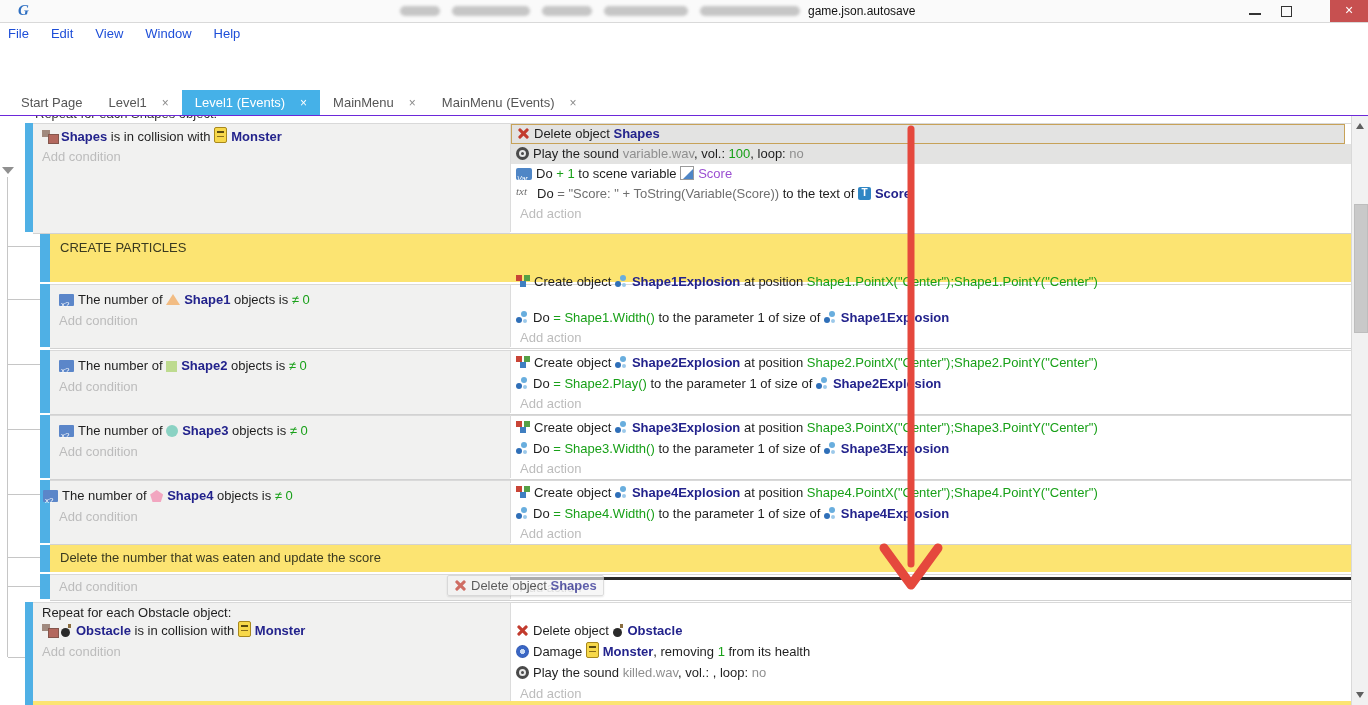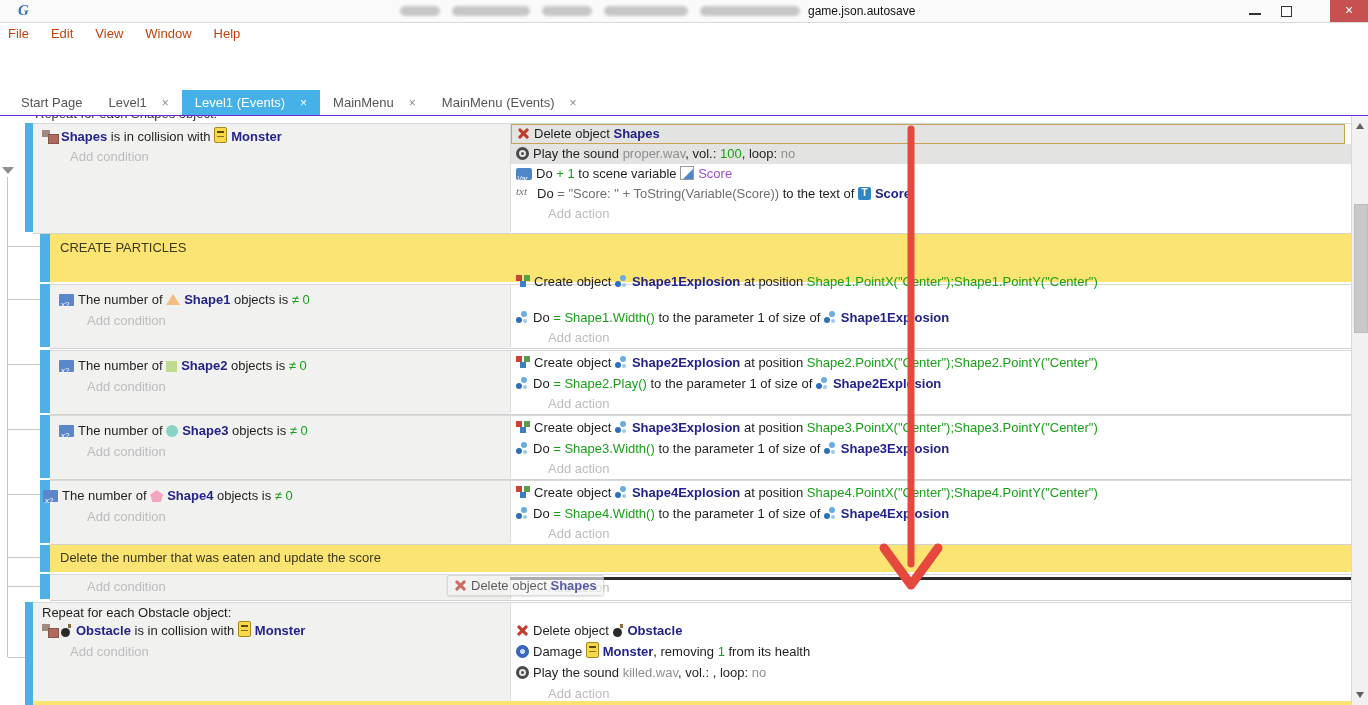--- a/index.html
+++ b/index.html
@@ -11,42 +11,42 @@
   .redact{position:absolute;top:6px;height:10px;background:#c6c6c6;border-radius:5px;filter:blur(1.5px);}
   .title-text{position:absolute;left:808px;top:4px;font-size:12px;color:#111;}
   .winbtn{position:absolute;top:0;height:22px;width:30px;text-align:center;}
   .min-glyph{position:absolute;left:9px;top:13px;width:12px;height:2px;background:#333;}
   .restore-glyph{position:absolute;left:9px;top:6px;width:9px;height:9px;border:1.5px solid #333;background:#fafafa;}
   .restore-glyph:before{content:"";position:absolute;left:3px;top:-5px;width:9px;height:9px;border:1.5px solid #333;z-index:-1;}
   .closebtn{position:absolute;left:1330px;top:0;width:38px;height:22px;background:#c75050;color:#fff;
             text-align:center;line-height:21px;font-size:14px;}
   
   .menubar{position:absolute;left:0;top:23px;width:1368px;height:21px;background:#fff;display:flex;align-items:center;}
-  .menu-item{padding:0 11px;color:#c2410c;}
+  .menu-item{padding:0 11px;color:#1d4ed8;}
   .menu-item:first-child{padding-left:8px;}
   
   .toolbar{position:absolute;left:0;top:44px;width:1368px;height:46px;background:#fff;}
   .tbicon{position:absolute;top:52px;width:32px;height:32px;}
   .tbsep{position:absolute;top:52px;width:1px;height:30px;background:#d8d8d8;}
   
   .tabbar{position:absolute;left:0;top:90px;width:1368px;height:25px;background:#fff;border-bottom:3px solid #6d28d9;display:flex;}
   .tab{height:25px;line-height:25px;padding:0 13px;color:#555;white-space:nowrap;}
   .tab:first-child{margin-left:8px;}
   .tab .x{margin-left:15px;color:#8a8a8a;font-size:12px;}
   .tab.active{background:#45b1e8;color:#fff;}
   .tab.active .x{color:#fff;}
   
   .events{position:absolute;left:0;top:116px;width:1351px;height:589px;background:#fff;overflow:hidden;}
   .bar{position:absolute;background:#4fb0e5;}
   .condbg{position:absolute;background:#f1f1f0;border-top:1px solid #d9d9d9;border-bottom:1px solid #d2d2d2;}
   .actbg{position:absolute;background:#fff;border-top:1px solid #d9d9d9;border-bottom:1px solid #d2d2d2;}
   .vdiv{position:absolute;width:1px;background:#dcdcdc;}
   .comment{position:absolute;background:#fce472;color:#3a3a20;}
   .erow{position:absolute;height:20px;line-height:20px;white-space:nowrap;overflow:hidden;padding-left:5px;}
-  .muted{color:#bcbcbc;margin-left:28px;}
+  .muted{color:#bcbcbc;}
   .sel{background:#e3e3e2;}
   .selb{border:1px solid #c7a258;height:18px;line-height:18px;}
   .seg-plain{color:#1f1f1f;} .seg-object{color:#23238c;font-weight:bold;}
   .seg-expr{color:#18a018;} .seg-code{color:#6f6f6f;} .seg-file{color:#8f8f8f;}
   .seg-purple{color:#9b4fd1;} 
   .clipped{position:absolute;left:35px;top:0;height:7px;overflow:hidden;width:400px;}
   .clipped span{position:relative;top:-10px;color:#333;}
   .treev{position:absolute;background:#c6c6c6;width:1px;}
   .treeh{position:absolute;background:#c6c6c6;height:1px;}
   .expander{position:absolute;width:0;height:0;border-left:6px solid transparent;border-right:6px solid transparent;border-top:7px solid #909090;}
@@ -267,21 +267,21 @@
     <div class="treeh" style="left:8px;top:541px;width:17px"></div>
 
     <div>
       <div class="bar" style="left:25px;top:7px;width:8px;height:109px"></div>
       <div class="condbg" style="left:33px;top:7px;width:477px;height:109px"></div>
       <div class="actbg" style="left:510px;top:7px;width:841px;height:109px"></div>
       <div class="vdiv" style="left:510px;top:7px;height:109px"></div>
       <div class="erow" style="left:37px;top:11px;width:460px"><span class="icon i-collision"></span><span class="seg-object">Shapes</span><span class="seg-plain"> is in collision with </span><span class="icon i-monster"></span><span class="seg-object">Monster</span></div>
       <div class="erow muted" style="left:37px;top:31px">Add condition</div>
       <div class="erow sel selb" style="left:511px;top:8px;width:827px"><span class="icon i-delete"></span><span class="seg-plain">Delete object </span><span class="seg-object">Shapes</span></div>
-      <div class="erow sel" style="left:511px;top:28px;width:839px"><span class="icon i-sound"></span><span class="seg-plain">Play the sound </span><span class="seg-file">proper.wav</span><span class="seg-plain">, vol.: </span><span class="seg-expr">100</span><span class="seg-plain">, loop: </span><span class="seg-file">no</span></div>
+      <div class="erow sel" style="left:511px;top:28px;width:839px"><span class="icon i-sound"></span><span class="seg-plain">Play the sound </span><span class="seg-file">variable.wav</span><span class="seg-plain">, vol.: </span><span class="seg-expr">100</span><span class="seg-plain">, loop: </span><span class="seg-file">no</span></div>
       <div class="erow" style="left:511px;top:48px;width:839px"><span class="icon i-variable"></span><span class="seg-plain">Do </span><span class="seg-expr">+ 1</span><span class="seg-plain"> to scene variable </span><span class="icon i-scene-var"></span><span class="seg-purple">Score</span></div>
       <div class="erow" style="left:511px;top:68px;width:839px"><span class="icon i-txt"></span><span class="seg-plain">Do </span><span class="seg-code">= "Score: " + ToString(Variable(Score))</span><span class="seg-plain"> to the text of </span><span class="icon i-text-object"></span><span class="seg-object">Score</span></div>
       <div class="erow muted" style="left:515px;top:88px">Add action</div>
     </div>
 
     <div>
       <div class="bar" style="left:40px;top:118px;width:10px;height:48px"></div>
       <div class="comment" style="left:50px;top:118px;width:1301px;height:48px">
         <div style="position:absolute;left:10px;top:6px">CREATE PARTICLES</div>
       </div>

